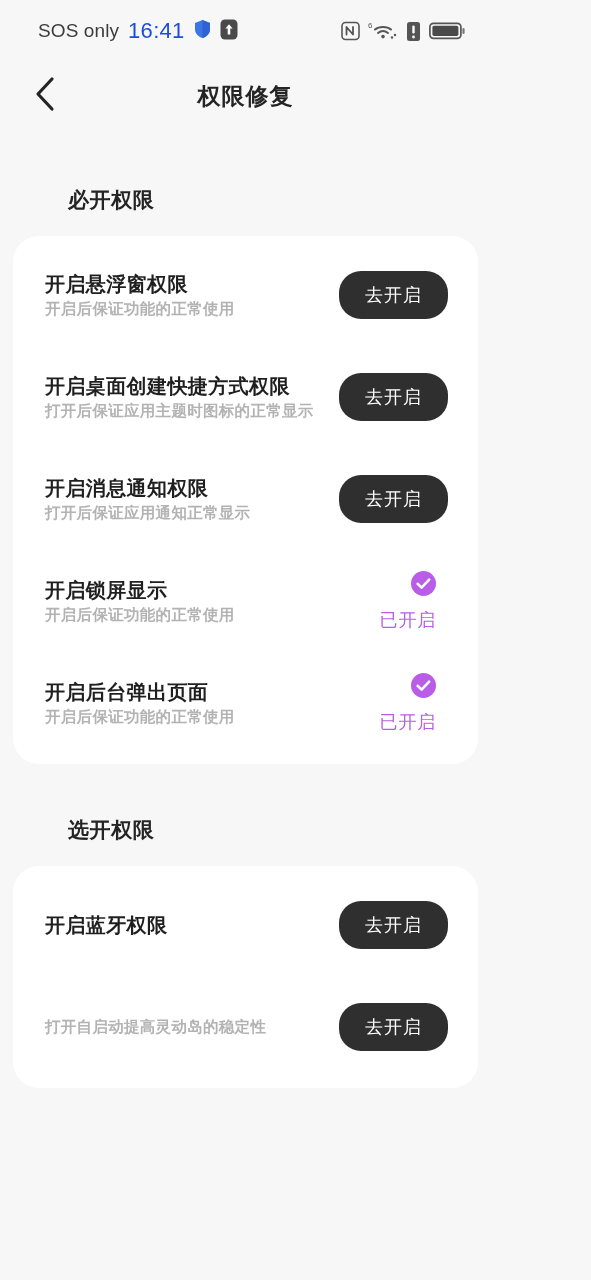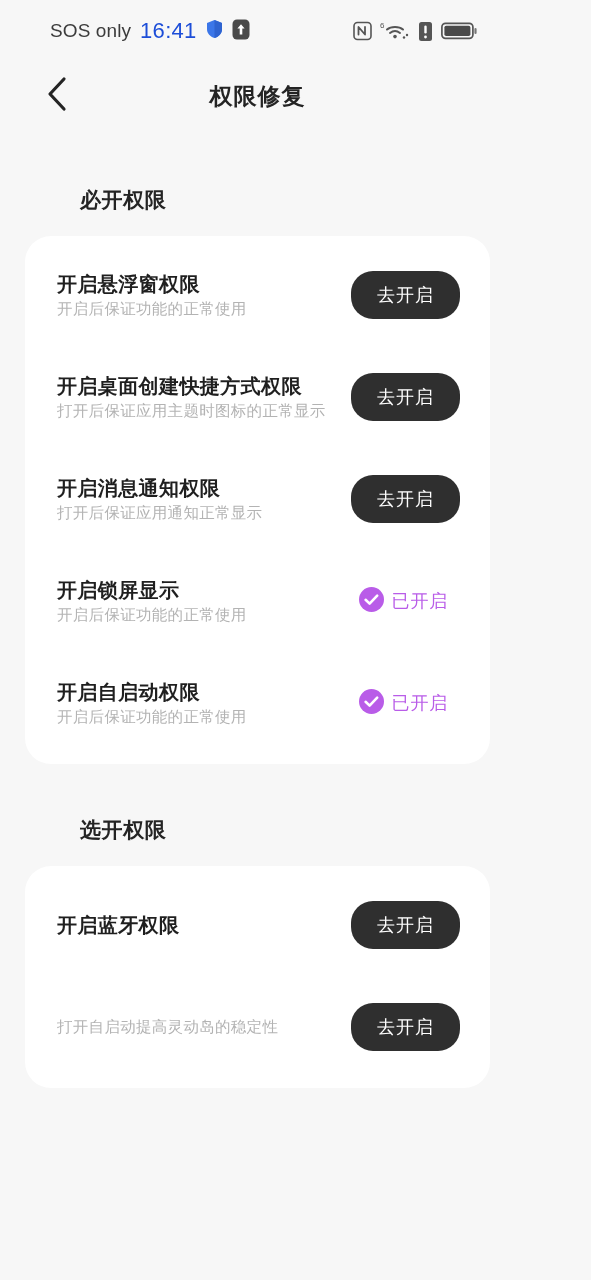--- a/index.html
+++ b/index.html
@@ -11,21 +11,20 @@
     font-family: "Liberation Sans", "DejaVu Sans", sans-serif;
     -webkit-font-smoothing: antialiased;
   }
 
   .screen {
     position: relative;
     width: 491px;
     height: 1280px;
     background: #F7F7F7;
     overflow: hidden;
-    margin-left: 12px;
   }
 
   
   .status-bar {
     height: 62px;
     display: flex;
     align-items: center;
     justify-content: space-between;
     padding: 0 26px 0 38px;
   }
@@ -122,44 +121,45 @@
     font-weight: 700;
     color: #1F1F1F;
     letter-spacing: 0.4px;
     white-space: nowrap;
   }
   .row-subtitle {
     font-size: 15.5px;
     color: #B3B3B3;
     letter-spacing: 0.3px;
     white-space: nowrap;
-    font-weight: 400;
+    font-weight: 700;
   }
 
   .row-action { flex: 0 0 auto; margin-left: 14px; }
 
   .action-button {
     background: #2F2F2F;
     color: #FFFFFF;
     font-size: 18px;
     font-weight: 400;
     letter-spacing: 1px;
     border: none;
     border-radius: 22px;
     padding: 12px 26px;
     cursor: pointer;
     font-family: inherit;
     white-space: nowrap;
   }
 
   .status-enabled {
     display: flex;
-    align-items: center;
+    align-items: flex-end;
     gap: 8px;
     padding-right: 12px;
+    flex-direction: column;
   }
   .check-icon { display: block; flex: 0 0 auto; }
   .enabled-label {
     font-size: 18px;
     color: #B95CE8;
     letter-spacing: 0.8px;
     white-space: nowrap;
   }
 </style>
 </head>
@@ -278,21 +278,21 @@
                 <path d="M6.6 12.8 L10.6 16.6 L18.2 8.6" fill="none" stroke="#FFFFFF" stroke-width="2.6" stroke-linecap="round" stroke-linejoin="round"></path>
               </svg>
             </span>
             <span class="enabled-label">已开启</span>
           </div>
         </div>
       </div>
 
       <div class="row">
         <div class="row-texts">
-          <div class="row-title">开启自启动权限</div>
+          <div class="row-title">开启后台弹出页面</div>
           <div class="row-subtitle">开启后保证功能的正常使用</div>
         </div>
         <div class="row-action">
           <div class="status-enabled">
             <span class="check-icon">
               <svg width="25" height="25" viewBox="0 0 25 25">
                 <circle cx="12.5" cy="12.5" r="12.5" fill="#B95CE8"></circle>
                 <path d="M6.6 12.8 L10.6 16.6 L18.2 8.6" fill="none" stroke="#FFFFFF" stroke-width="2.6" stroke-linecap="round" stroke-linejoin="round"></path>
               </svg>
             </span>

